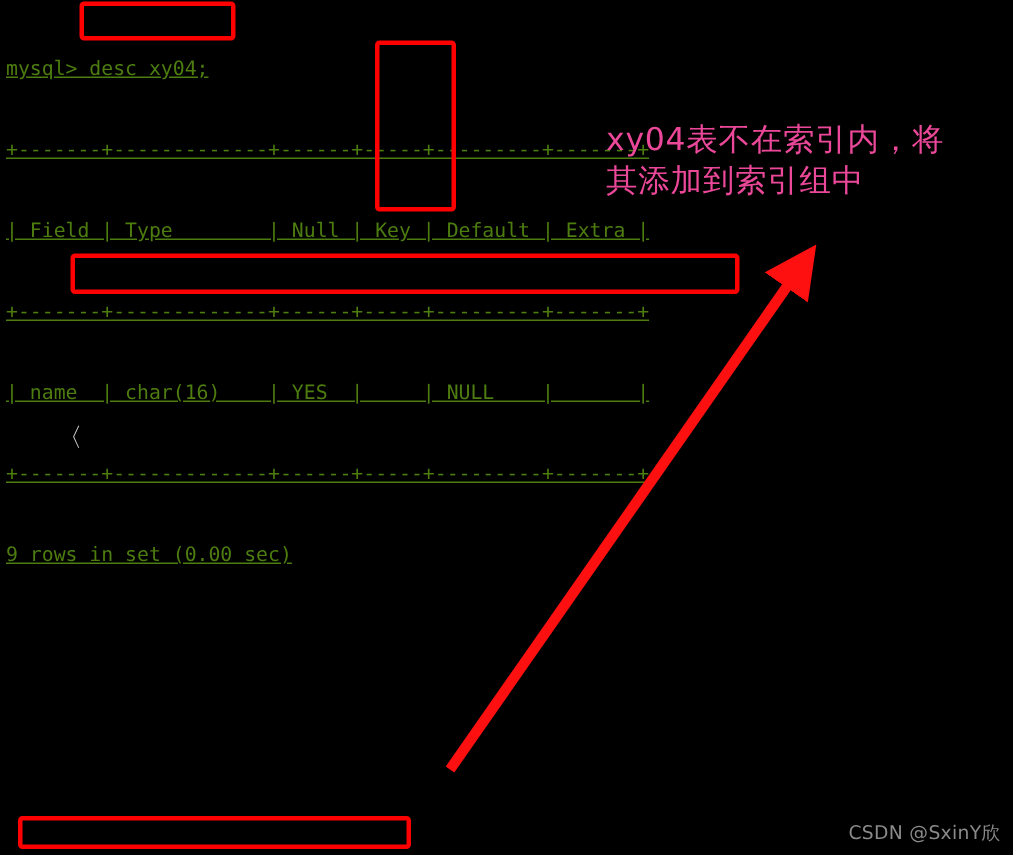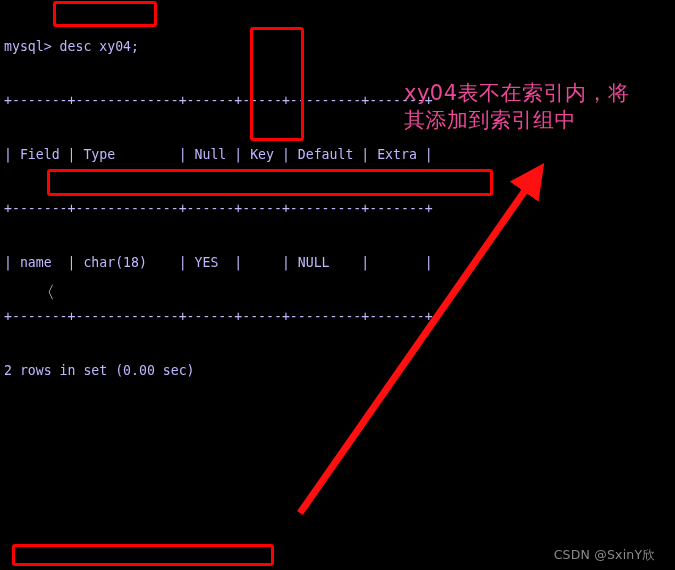--- a/index.html
+++ b/index.html
@@ -22,21 +22,22 @@
   .lines {
     position: absolute;
     left: 4px;
     top: 2px;
     width: 668px;
     white-space: pre;
   }
   .line {
     height: 18px;
     white-space: pre;
-    color: #c4b5fd;
+    color: #4d7c0f;
+    text-decoration: underline;
   }
 
   
   .redbox {
     position: absolute;
     border: 3px solid #ff0000;
     border-radius: 3px;
     box-sizing: border-box;
     pointer-events: none;
   }
@@ -77,41 +78,41 @@
     top: 284px;
     color: #d0d0d0;
     font-family: "DejaVu Sans Mono", "Liberation Mono", monospace;
     font-size: 17px;
     line-height: 17px;
   }
 
   
   #watermark {
     position: absolute;
-    right: 20px;
+    right: 8px;
     bottom: 6px;
     color: #8a8a8a;
     font-family: "DejaVu Sans", "Liberation Sans", sans-serif;
     font-size: 12.5px;
     letter-spacing: 0.2px;
   }
 </style>
 </head>
 <body>
 
 <div id="terminal">
 
   <div class="lines">
     <div class="line">mysql&gt; desc xy04;</div>
     <div class="line">+-------+-------------+------+-----+---------+-------+</div>
     <div class="line">| Field | Type        | Null | Key | Default | Extra |</div>
     <div class="line">+-------+-------------+------+-----+---------+-------+</div>
-    <div class="line">| name  | char(18)    | YES  |     | NULL    |       |</div>
+    <div class="line">| name  | char(16)    | YES  |     | NULL    |       |</div>
     <div class="line">+-------+-------------+------+-----+---------+-------+</div>
-    <div class="line">2 rows in set (0.00 sec)</div>
+    <div class="line">9 rows in set (0.00 sec)</div>
     <div class="line"></div>
     
     
     
     
     
     
     
     
     

